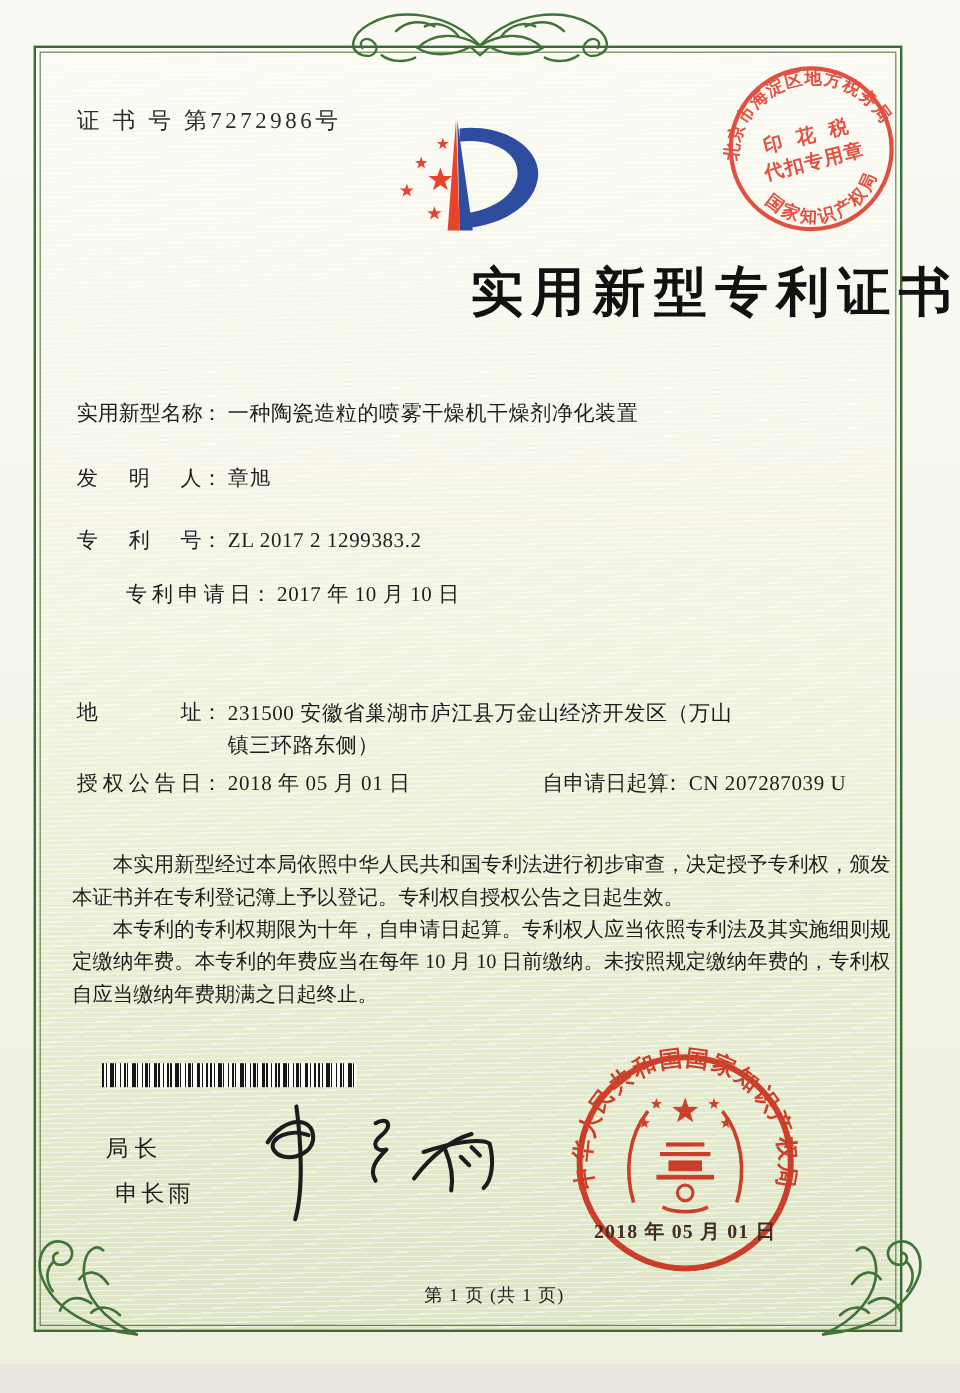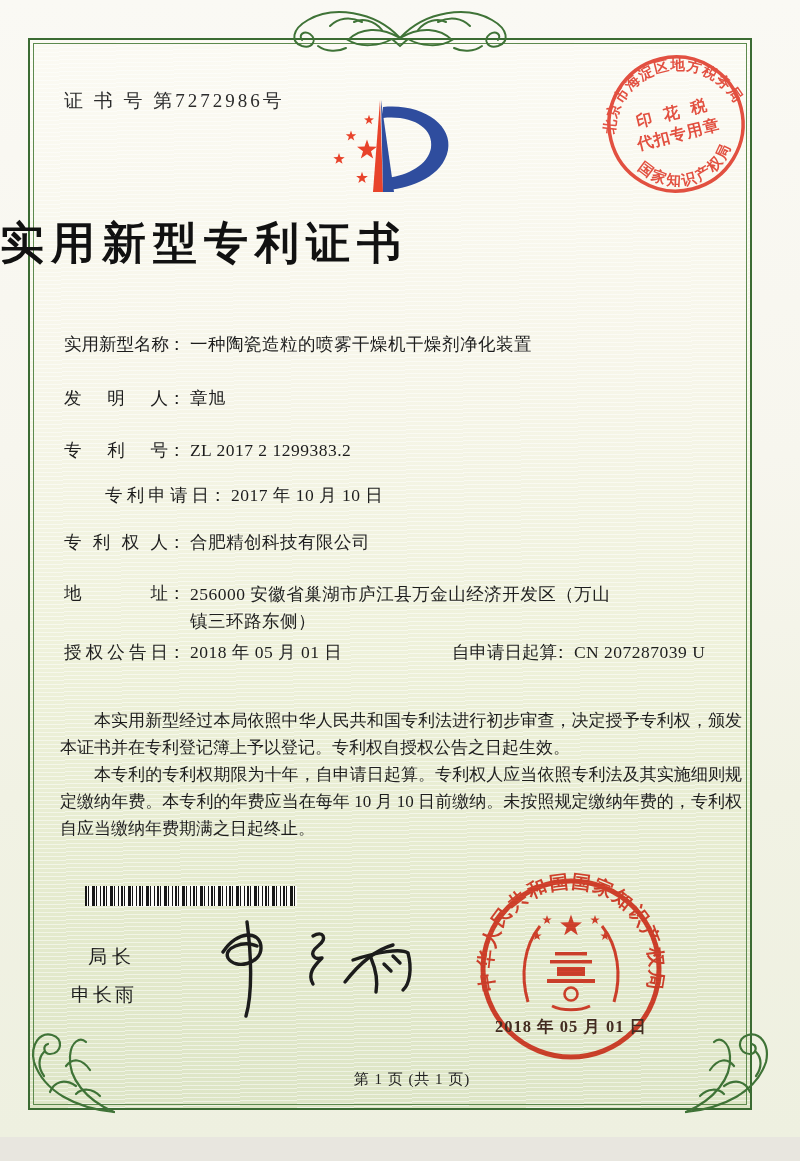--- a/index.html
+++ b/index.html
@@ -13,38 +13,38 @@
     position:absolute;left:28px;top:38px;width:720px;height:1068px;
     border:2.5px solid #3b6b33;
     background:
       repeating-linear-gradient(179deg, rgba(255,255,255,.5) 0 1px, rgba(255,255,255,0) 1px 4px),
       linear-gradient(180deg,#fbfaf3 0%,#f7f6ea 30%,#eef1da 58%,#e4eacd 82%,#dde5c6 100%);
   }
   .frame::before{content:"";position:absolute;inset:3px;border:1px solid #5d8a4e;pointer-events:none;}
   .orn{position:absolute;}
   .orn svg{display:block;}
   .cert-no{position:absolute;left:64px;top:88px;font-size:19px;letter-spacing:3px;color:#2b2b2b;}
-  .title{position:absolute;left:0;top:214px;width:800px;text-align:left;
+  .title{position:absolute;left:0;top:214px;width:800px;text-align:right;
          font-size:44px;font-weight:bold;letter-spacing:7px;color:#111;}
   .logo{position:absolute;left:322px;top:90px;width:145px;height:115px;}
   .tax-stamp{position:absolute;left:598px;top:46px;width:156px;height:156px;transform:rotate(-14deg);opacity:.92;}
   .seal{position:absolute;left:474px;top:872px;width:194px;height:194px;opacity:.95;mix-blend-mode:multiply;}
   .row{position:absolute;left:64px;font-size:17.5px;white-space:nowrap;}
   .flabel{display:inline-block;width:104px;text-align:justify;text-align-last:justify;vertical-align:top;}
   .fvalue{letter-spacing:.5px;}
   .addr-val{display:inline-block;width:436px;white-space:normal;line-height:27px;vertical-align:top;letter-spacing:.5px;}
   .paras{position:absolute;left:60px;top:707px;width:682px;font-size:17px;line-height:27px;text-align:justify;}
   .paras p{margin:0;text-indent:2em;}
   .barcode{position:absolute;left:85px;top:886px;width:212px;height:20px;
     background:repeating-linear-gradient(90deg,
       #161616 0 2px,#fcfcf8 2px 3px,#161616 3px 4px,#fcfcf8 4px 7px,
       #161616 7px 10px,#fcfcf8 10px 11px,#161616 11px 12px,#fcfcf8 12px 15px,
       #161616 15px 16px,#fcfcf8 16px 18px);}
   .signer-title{position:absolute;left:88px;top:944px;font-size:19px;letter-spacing:5px;}
-  .signer-name{position:absolute;left:71px;top:982px;font-size:19px;letter-spacing:3px;text-align:center;}
+  .signer-name{position:absolute;left:96px;top:982px;font-size:19px;letter-spacing:3px;text-align:center;}
   .signature{position:absolute;left:195px;top:908px;width:230px;height:120px;}
   .footer{position:absolute;left:12px;top:1070px;width:800px;text-align:center;font-size:15px;letter-spacing:1px;color:#222;}
   .seal text,.tax-stamp text{font-family:"Liberation Serif","DejaVu Serif",serif;}
 </style>
 </head>
 <body>
 
 <div class="stage">
 
   <div class="frame"></div>
@@ -147,27 +147,23 @@
     <span class="fvalue">一种陶瓷造粒的喷雾干燥机干燥剂净化装置</span>
   </div>
   <div class="row" style="top:438px;">
     <span class="flabel">专利号</span><span>：</span>
     <span class="fvalue">ZL 2017 2 1299383.2</span>
   </div>
   <div class="row" style="top:483px;margin-left:41px;">
     <span class="flabel">专利申请日</span><span>：</span>
     <span class="fvalue">2017 年 10 月 10 日</span>
   </div>
-  <div class="row" style="top:530px;">
-    <span class="flabel">专利权人</span><span>：</span>
-    <span class="fvalue">合肥精创科技有限公司</span>
-  </div>
   <div class="row" style="top:581px;">
     <span class="flabel">地址</span><span>：</span>
-    <span class="addr-val">256000 安徽省巢湖市庐江县万金山经济开发区（万山镇三环路东侧）</span>
+    <span class="addr-val">231500 安徽省巢湖市庐江县万金山经济开发区（万山镇三环路东侧）</span>
   </div>
   <div class="row" style="top:640px;">
     <span class="flabel">授权公告日</span><span>：</span>
     <span class="fvalue">2018 年 05 月 01 日</span>
   </div>
   <div class="row" style="top:640px;left:452px;">
     <span class="flabel" style="width:100px;">自申请日起算</span><span>：</span>
     <span class="fvalue">CN 207287039 U</span>
   </div>
 

